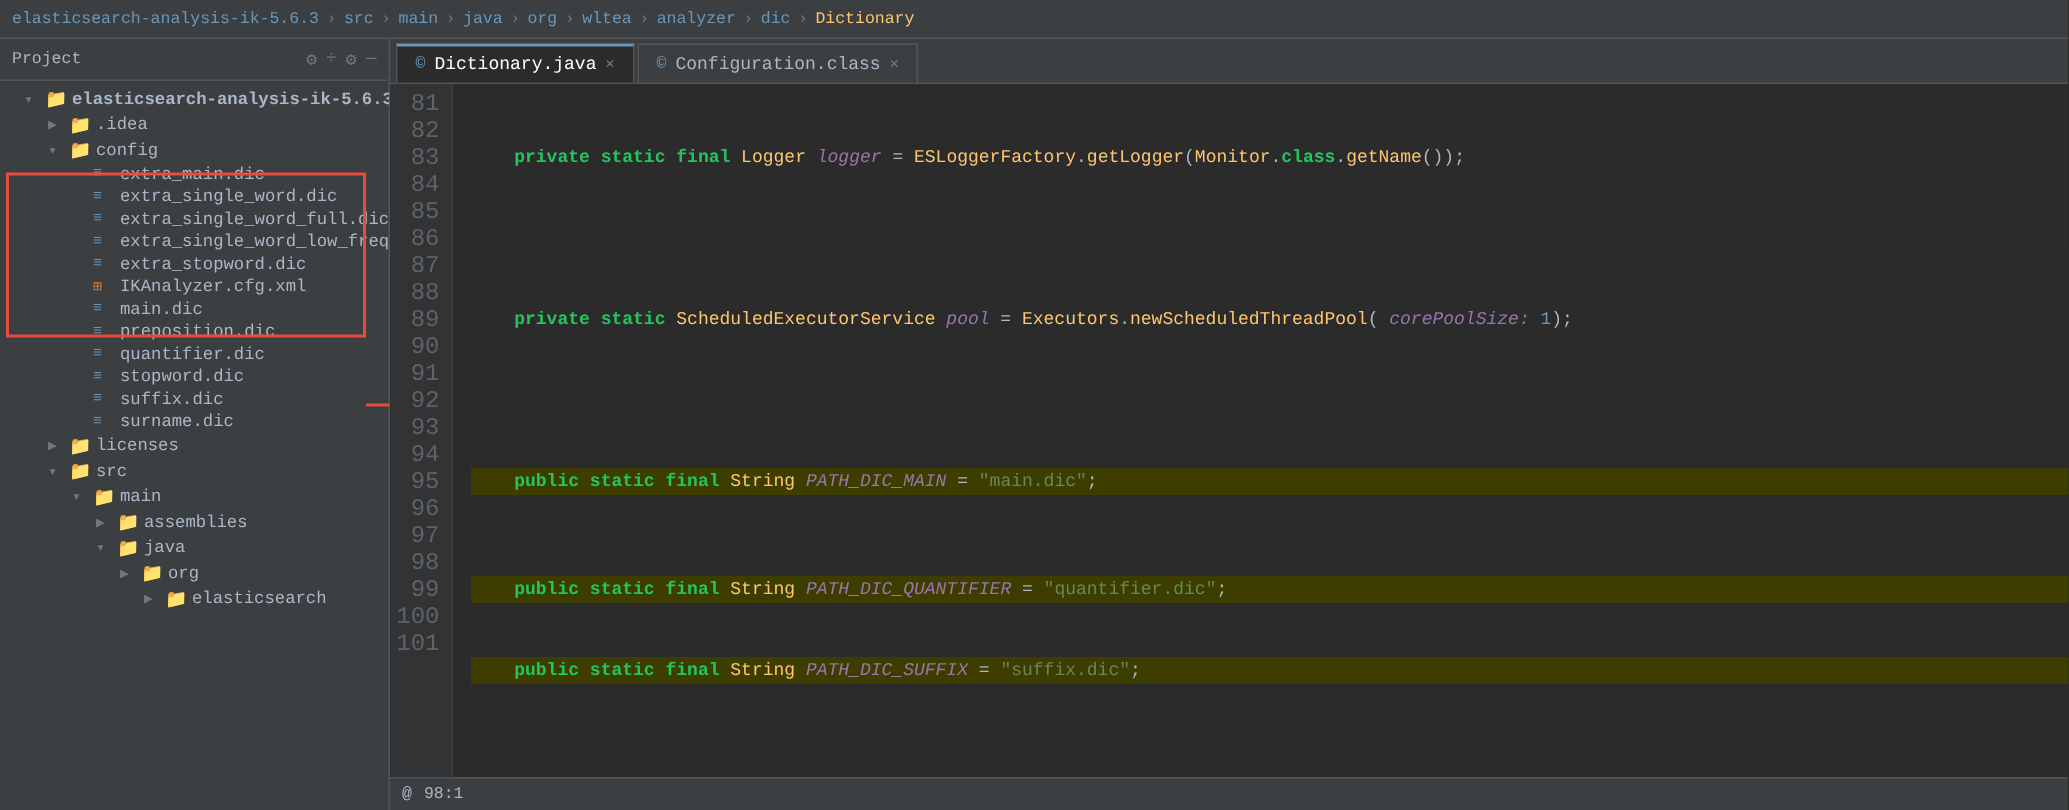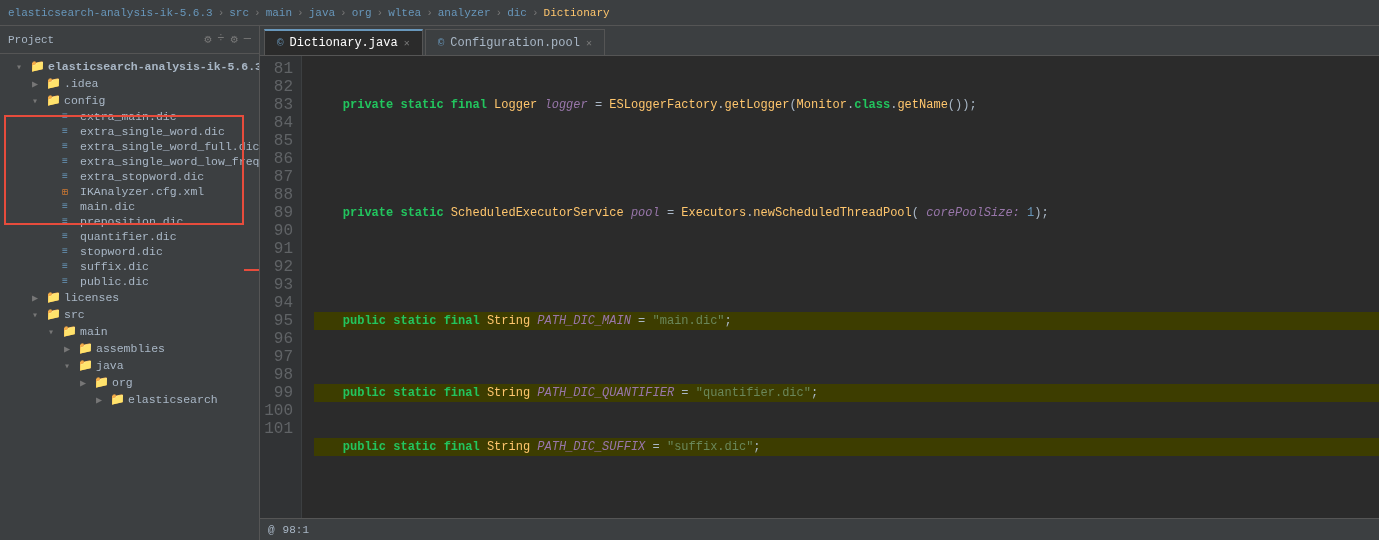--- a/index.html
+++ b/index.html
@@ -373,21 +373,21 @@
         <span class="tree-icon file-dic">≡</span>
         <span class="tree-label">suffix.dic</span>
       </div>
 
       <div class="tree-item">
         <span class="tree-indent"></span>
         <span class="tree-indent"></span>
         <span class="tree-indent"></span>
         <span class="tree-arrow"></span>
         <span class="tree-icon file-dic">≡</span>
-        <span class="tree-label">public.dic</span>
+        <span class="tree-label">surname.dic</span>
       </div>
 
       <div class="tree-item">
         <span class="tree-indent"></span>
         <span class="tree-indent"></span>
         <span class="tree-arrow">▶</span>
         <span class="tree-icon folder-icon">📁</span>
         <span class="tree-label">licenses</span>
       </div>
 
@@ -456,21 +456,21 @@
   <div class="editor-area">
 
     <div class="tabs-bar">
       <div class="tab active">
         <span class="tab-file-icon tab-java">©</span>
         <span>Dictionary.java</span>
         <span class="tab-close">✕</span>
       </div>
       <div class="tab">
         <span class="tab-file-icon tab-java">©</span>
-        <span>Configuration.pool</span>
+        <span>Configuration.class</span>
         <span class="tab-close">✕</span>
       </div>
     </div>
 
     <div class="code-editor">
       <div class="line-numbers">
         <div>81</div>
         <div>82</div>
         <div>83</div>
         <div>84</div>

